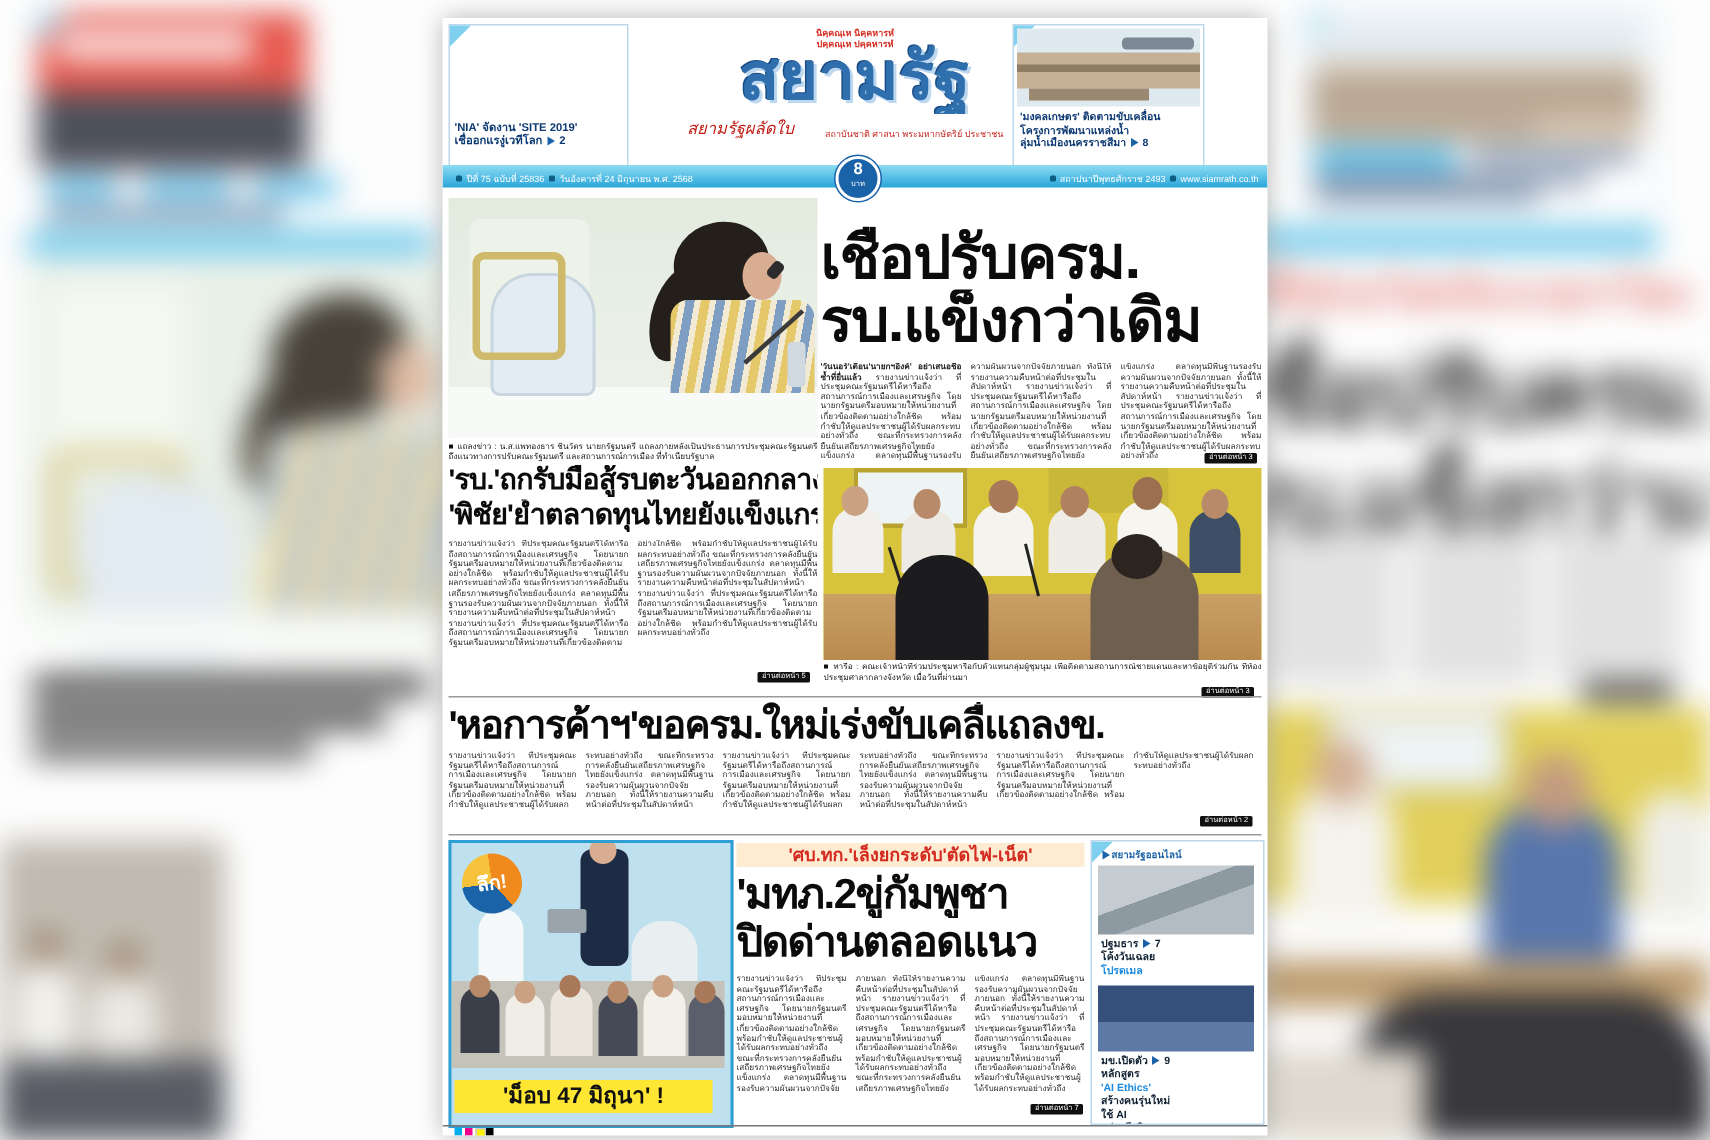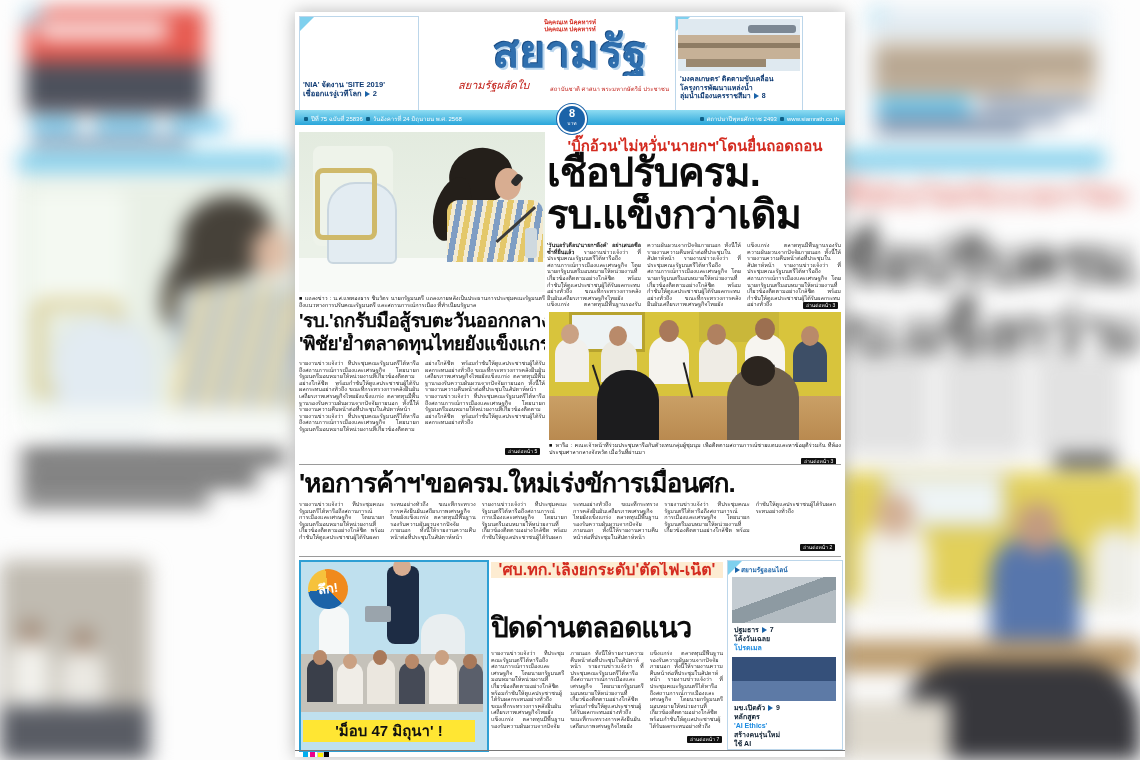--- a/index.html
+++ b/index.html
@@ -73,21 +73,21 @@
   
   #ruleB{left:4px;top:544px;width:542px;}
   #photoBox{left:4px;top:548px;width:186px;height:188px;border:2px solid #2e9fd4;background:#bfe0ee;overflow:hidden;}
   #badgeLuek{position:absolute;left:7px;top:7px;width:40px;height:40px;border-radius:50%;
              background:conic-gradient(#f08a1d 0 40%,#1b63a8 40% 75%,#f6c23c 75% 100%);
              color:#fff;font-weight:900;font-size:13px;line-height:40px;text-align:center;transform:rotate(-8deg);}
   #labelRed{position:absolute;left:8px;bottom:44px;width:160px;background:rgba(255,255,255,.88);color:#e0251c;
             font-weight:900;font-size:17px;line-height:22px;text-align:center;white-space:nowrap;overflow:hidden;}
   #labelYellow{position:absolute;left:2px;bottom:8px;width:172px;background:#ffe633;color:#111;
             font-weight:900;font-size:15px;line-height:22px;text-align:center;white-space:nowrap;overflow:hidden;}
-  #kicker4{left:196px;top:550px;width:232px;font-size:16px;background:#fdecd2;line-height:16px;}
+  #kicker4{left:196px;top:550px;width:232px;font-size:12px;background:#fdecd2;line-height:16px;}
   #head4a{left:196px;top:568px;width:232px;font-size:28px;line-height:32px;}
   #head4b{left:196px;top:600px;width:232px;font-size:28px;line-height:32px;}
   #body4{left:196px;top:638px;width:232px;height:94px;column-count:3;}
   #tag4{left:392px;top:724px;}
   #sidebar{left:432px;top:548px;width:114px;height:188px;border:1.5px solid #bcd6ea;background:#fff;overflow:hidden;}
   #sidebar .logo{position:absolute;left:6px;top:4px;width:100px;color:#1b63a8;font-weight:bold;font-size:6.5px;}
   #sbPhoto1{position:absolute;left:4px;top:16px;width:104px;height:46px;background:linear-gradient(160deg,#c4ccd2 0 40%,#8d9aa2 40% 60%,#b3bcc2 60%);}
   #sbText1{position:absolute;left:6px;top:64px;width:102px;font-size:7px;line-height:9px;font-weight:bold;color:#123;}
   #sbPhoto2{position:absolute;left:4px;top:96px;width:104px;height:44px;background:linear-gradient(180deg,#35507a 0 55%,#5d7aa6 55%);}
   #sbText2{position:absolute;left:6px;top:142px;width:102px;font-size:7px;line-height:9px;font-weight:bold;color:#123;}
@@ -217,21 +217,20 @@
       <div class="blob" style="left:150px;top:16px;width:64px;height:56px;background:#241f1a;border-radius:50%;transform:rotate(-12deg);"></div>
       <div class="blob" style="left:136px;top:44px;width:34px;height:66px;background:#241f1a;border-radius:50%;transform:rotate(18deg);"></div>
       <div class="blob" style="left:196px;top:36px;width:26px;height:32px;background:#d8ad91;border-radius:50%;"></div>
       <div class="blob" style="left:148px;top:68px;width:96px;height:62px;border-radius:12px 12px 0 0;background:repeating-linear-gradient(100deg,#e4c86a 0 6px,#f2ead2 6px 10px,#7f9ec4 10px 16px,#f2ead2 16px 20px);"></div>
       <div class="blob" style="left:196px;top:58px;width:3px;height:52px;background:#3a3a3a;transform:rotate(48deg);transform-origin:bottom;"></div>
       <div class="blob" style="left:214px;top:42px;width:8px;height:12px;background:#2c2c2c;border-radius:3px;transform:rotate(40deg);"></div>
       <div class="blob" style="left:226px;top:96px;width:12px;height:30px;background:#cfd9df;border-radius:3px;"></div>
     </div>
     <div class="abs cap" style="left:4px;top:283px;width:246px;height:14px;overflow:hidden;">■ แถลงข่าว : น.ส.แพทองธาร ชินวัตร นายกรัฐมนตรี แถลงภายหลังเป็นประธานการประชุมคณะรัฐมนตรี ถึงแนวทางการปรับคณะรัฐมนตรี และสถานการณ์การเมือง ที่ทำเนียบรัฐบาล</div>
 
-    <div id="kicker1" class="abs kicker">'บิ๊กอ้วน'ไม่หวั่น'นายกฯ'โดนยื่นถอดถอน</div>
     <div id="head1b" class="abs headline">รบ.แข็งกว่าเดิม</div>
     <div id="head1a" class="abs headline">เชื่อปรับครม.</div>
     <div id="sub1" class="abs cols tiny">
       <b>'วันนอร์'เตือน'นายกฯอิ๊งค์' อย่าเสนอชื่อซ้ำที่ยื่นแล้ว</b>
       <span>รายงานข่าวแจ้งว่า ที่ประชุมคณะรัฐมนตรีได้หารือถึงสถานการณ์การเมืองและเศรษฐกิจ โดยนายกรัฐมนตรีมอบหมายให้หน่วยงานที่เกี่ยวข้องติดตามอย่างใกล้ชิด พร้อมกำชับให้ดูแลประชาชนผู้ได้รับผลกระทบอย่างทั่วถึง ขณะที่กระทรวงการคลังยืนยันเสถียรภาพเศรษฐกิจไทยยังแข็งแกร่ง ตลาดทุนมีพื้นฐานรองรับความผันผวนจากปัจจัยภายนอก ทั้งนี้ให้รายงานความคืบหน้าต่อที่ประชุมในสัปดาห์หน้า รายงานข่าวแจ้งว่า ที่ประชุมคณะรัฐมนตรีได้หารือถึงสถานการณ์การเมืองและเศรษฐกิจ โดยนายกรัฐมนตรีมอบหมายให้หน่วยงานที่เกี่ยวข้องติดตามอย่างใกล้ชิด พร้อมกำชับให้ดูแลประชาชนผู้ได้รับผลกระทบอย่างทั่วถึง ขณะที่กระทรวงการคลังยืนยันเสถียรภาพเศรษฐกิจไทยยังแข็งแกร่ง ตลาดทุนมีพื้นฐานรองรับความผันผวนจากปัจจัยภายนอก ทั้งนี้ให้รายงานความคืบหน้าต่อที่ประชุมในสัปดาห์หน้า รายงานข่าวแจ้งว่า ที่ประชุมคณะรัฐมนตรีได้หารือถึงสถานการณ์การเมืองและเศรษฐกิจ โดยนายกรัฐมนตรีมอบหมายให้หน่วยงานที่เกี่ยวข้องติดตามอย่างใกล้ชิด พร้อมกำชับให้ดูแลประชาชนผู้ได้รับผลกระทบอย่างทั่วถึง</span>
     </div>
     <div id="tag1" class="abs tag">อ่านต่อหน้า 3</div>
 
     <div id="head2a" class="abs headline">'รบ.'ถกรับมือสู้รบตะวันออกกลาง</div>
     <div id="head2b" class="abs headline">'พิชัย'ย้ำตลาดทุนไทยยังแข็งแกร่ง</div>
@@ -260,21 +259,21 @@
       <div class="blob" style="left:138px;top:50px;width:2px;height:36px;background:#222;transform:rotate(-14deg);"></div>
       <div class="blob" style="left:228px;top:52px;width:2px;height:34px;background:#222;transform:rotate(-16deg);"></div>
       <div class="blob" style="left:48px;top:58px;width:62px;height:78px;background:#1c1c1e;border-radius:30px 30px 0 0;"></div>
       <div class="blob" style="left:178px;top:54px;width:72px;height:80px;background:#6e5f4e;border-radius:32px 32px 0 0;"></div>
       <div class="blob" style="left:192px;top:44px;width:34px;height:30px;background:#2c251f;border-radius:50%;"></div>
     </div>
     <div id="cap2" class="abs cap">■ หารือ : คณะเจ้าหน้าที่ร่วมประชุมหารือกับตัวแทนกลุ่มผู้ชุมนุม เพื่อติดตามสถานการณ์ชายแดนและหาข้อยุติร่วมกัน ที่ห้องประชุมศาลากลางจังหวัด เมื่อวันที่ผ่านมา</div>
     <div id="tag2b" class="abs tag">อ่านต่อหน้า 3</div>
 
     <div id="rule3" class="abs rule"></div>
-    <div id="head3" class="abs headline">'หอการค้าฯ'ขอครม.ใหม่เร่งขัการเมื่อนศก.</div>
+    <div id="head3" class="abs headline">'หอการค้าฯ'ขอครม.ใหม่เร่งขับเคลื่แถลงข.</div>
     <div id="body3" class="abs cols tiny">
       <span>รายงานข่าวแจ้งว่า ที่ประชุมคณะรัฐมนตรีได้หารือถึงสถานการณ์การเมืองและเศรษฐกิจ โดยนายกรัฐมนตรีมอบหมายให้หน่วยงานที่เกี่ยวข้องติดตามอย่างใกล้ชิด พร้อมกำชับให้ดูแลประชาชนผู้ได้รับผลกระทบอย่างทั่วถึง ขณะที่กระทรวงการคลังยืนยันเสถียรภาพเศรษฐกิจไทยยังแข็งแกร่ง ตลาดทุนมีพื้นฐานรองรับความผันผวนจากปัจจัยภายนอก ทั้งนี้ให้รายงานความคืบหน้าต่อที่ประชุมในสัปดาห์หน้า รายงานข่าวแจ้งว่า ที่ประชุมคณะรัฐมนตรีได้หารือถึงสถานการณ์การเมืองและเศรษฐกิจ โดยนายกรัฐมนตรีมอบหมายให้หน่วยงานที่เกี่ยวข้องติดตามอย่างใกล้ชิด พร้อมกำชับให้ดูแลประชาชนผู้ได้รับผลกระทบอย่างทั่วถึง ขณะที่กระทรวงการคลังยืนยันเสถียรภาพเศรษฐกิจไทยยังแข็งแกร่ง ตลาดทุนมีพื้นฐานรองรับความผันผวนจากปัจจัยภายนอก ทั้งนี้ให้รายงานความคืบหน้าต่อที่ประชุมในสัปดาห์หน้า รายงานข่าวแจ้งว่า ที่ประชุมคณะรัฐมนตรีได้หารือถึงสถานการณ์การเมืองและเศรษฐกิจ โดยนายกรัฐมนตรีมอบหมายให้หน่วยงานที่เกี่ยวข้องติดตามอย่างใกล้ชิด พร้อมกำชับให้ดูแลประชาชนผู้ได้รับผลกระทบอย่างทั่วถึง</span>
     </div>
     <div id="tag3" class="abs tag">อ่านต่อหน้า 2</div>
 
     <div id="ruleB" class="abs rule"></div>
 
     <div id="photoBox" class="abs">
       <div class="blob" style="left:18px;top:44px;width:30px;height:50px;background:#f5f8f8;border-radius:14px 14px 0 0;"></div>
       <div class="blob" style="left:120px;top:52px;width:44px;height:42px;background:#e9eef0;border-radius:20px 20px 0 0;"></div>
@@ -292,20 +291,21 @@
       <div class="blob" style="left:42px;top:92px;width:14px;height:15px;background:#caa183;border-radius:50%;"></div>
       <div class="blob" style="left:72px;top:88px;width:14px;height:15px;background:#a9795a;border-radius:50%;"></div>
       <div class="blob" style="left:104px;top:92px;width:14px;height:15px;background:#b98a6a;border-radius:50%;"></div>
       <div class="blob" style="left:134px;top:88px;width:14px;height:15px;background:#caa183;border-radius:50%;"></div>
       <div class="blob" style="left:162px;top:92px;width:14px;height:15px;background:#a9795a;border-radius:50%;"></div>
       <div id="badgeLuek">ลึก!</div>
       <div id="labelYellow">'ม็อบ 47 มิถุนา' !</div>
     </div>
 
     <div id="kicker4" class="abs kicker">'ศบ.ทก.'เล็งยกระดับ'ตัดไฟ-เน็ต'</div>
+    <div id="head4a" class="abs headline">'มทภ.2ขู่กัมพูชา</div>
     <div id="head4b" class="abs headline">ปิดด่านตลอดแนว</div>
     <div id="body4" class="abs cols tiny">
       <span>รายงานข่าวแจ้งว่า ที่ประชุมคณะรัฐมนตรีได้หารือถึงสถานการณ์การเมืองและเศรษฐกิจ โดยนายกรัฐมนตรีมอบหมายให้หน่วยงานที่เกี่ยวข้องติดตามอย่างใกล้ชิด พร้อมกำชับให้ดูแลประชาชนผู้ได้รับผลกระทบอย่างทั่วถึง ขณะที่กระทรวงการคลังยืนยันเสถียรภาพเศรษฐกิจไทยยังแข็งแกร่ง ตลาดทุนมีพื้นฐานรองรับความผันผวนจากปัจจัยภายนอก ทั้งนี้ให้รายงานความคืบหน้าต่อที่ประชุมในสัปดาห์หน้า รายงานข่าวแจ้งว่า ที่ประชุมคณะรัฐมนตรีได้หารือถึงสถานการณ์การเมืองและเศรษฐกิจ โดยนายกรัฐมนตรีมอบหมายให้หน่วยงานที่เกี่ยวข้องติดตามอย่างใกล้ชิด พร้อมกำชับให้ดูแลประชาชนผู้ได้รับผลกระทบอย่างทั่วถึง ขณะที่กระทรวงการคลังยืนยันเสถียรภาพเศรษฐกิจไทยยังแข็งแกร่ง ตลาดทุนมีพื้นฐานรองรับความผันผวนจากปัจจัยภายนอก ทั้งนี้ให้รายงานความคืบหน้าต่อที่ประชุมในสัปดาห์หน้า รายงานข่าวแจ้งว่า ที่ประชุมคณะรัฐมนตรีได้หารือถึงสถานการณ์การเมืองและเศรษฐกิจ โดยนายกรัฐมนตรีมอบหมายให้หน่วยงานที่เกี่ยวข้องติดตามอย่างใกล้ชิด พร้อมกำชับให้ดูแลประชาชนผู้ได้รับผลกระทบอย่างทั่วถึง</span>
     </div>
     <div id="tag4" class="abs tag">อ่านต่อหน้า 7</div>
 
     <div id="sidebar" class="abs">
       <span class="fold abs" style="left:0;top:0;"></span>
       <div class="logo"><span class="refArrow"></span><span>สยามรัฐออนไลน์</span></div>
       <div id="sbPhoto1"></div>

